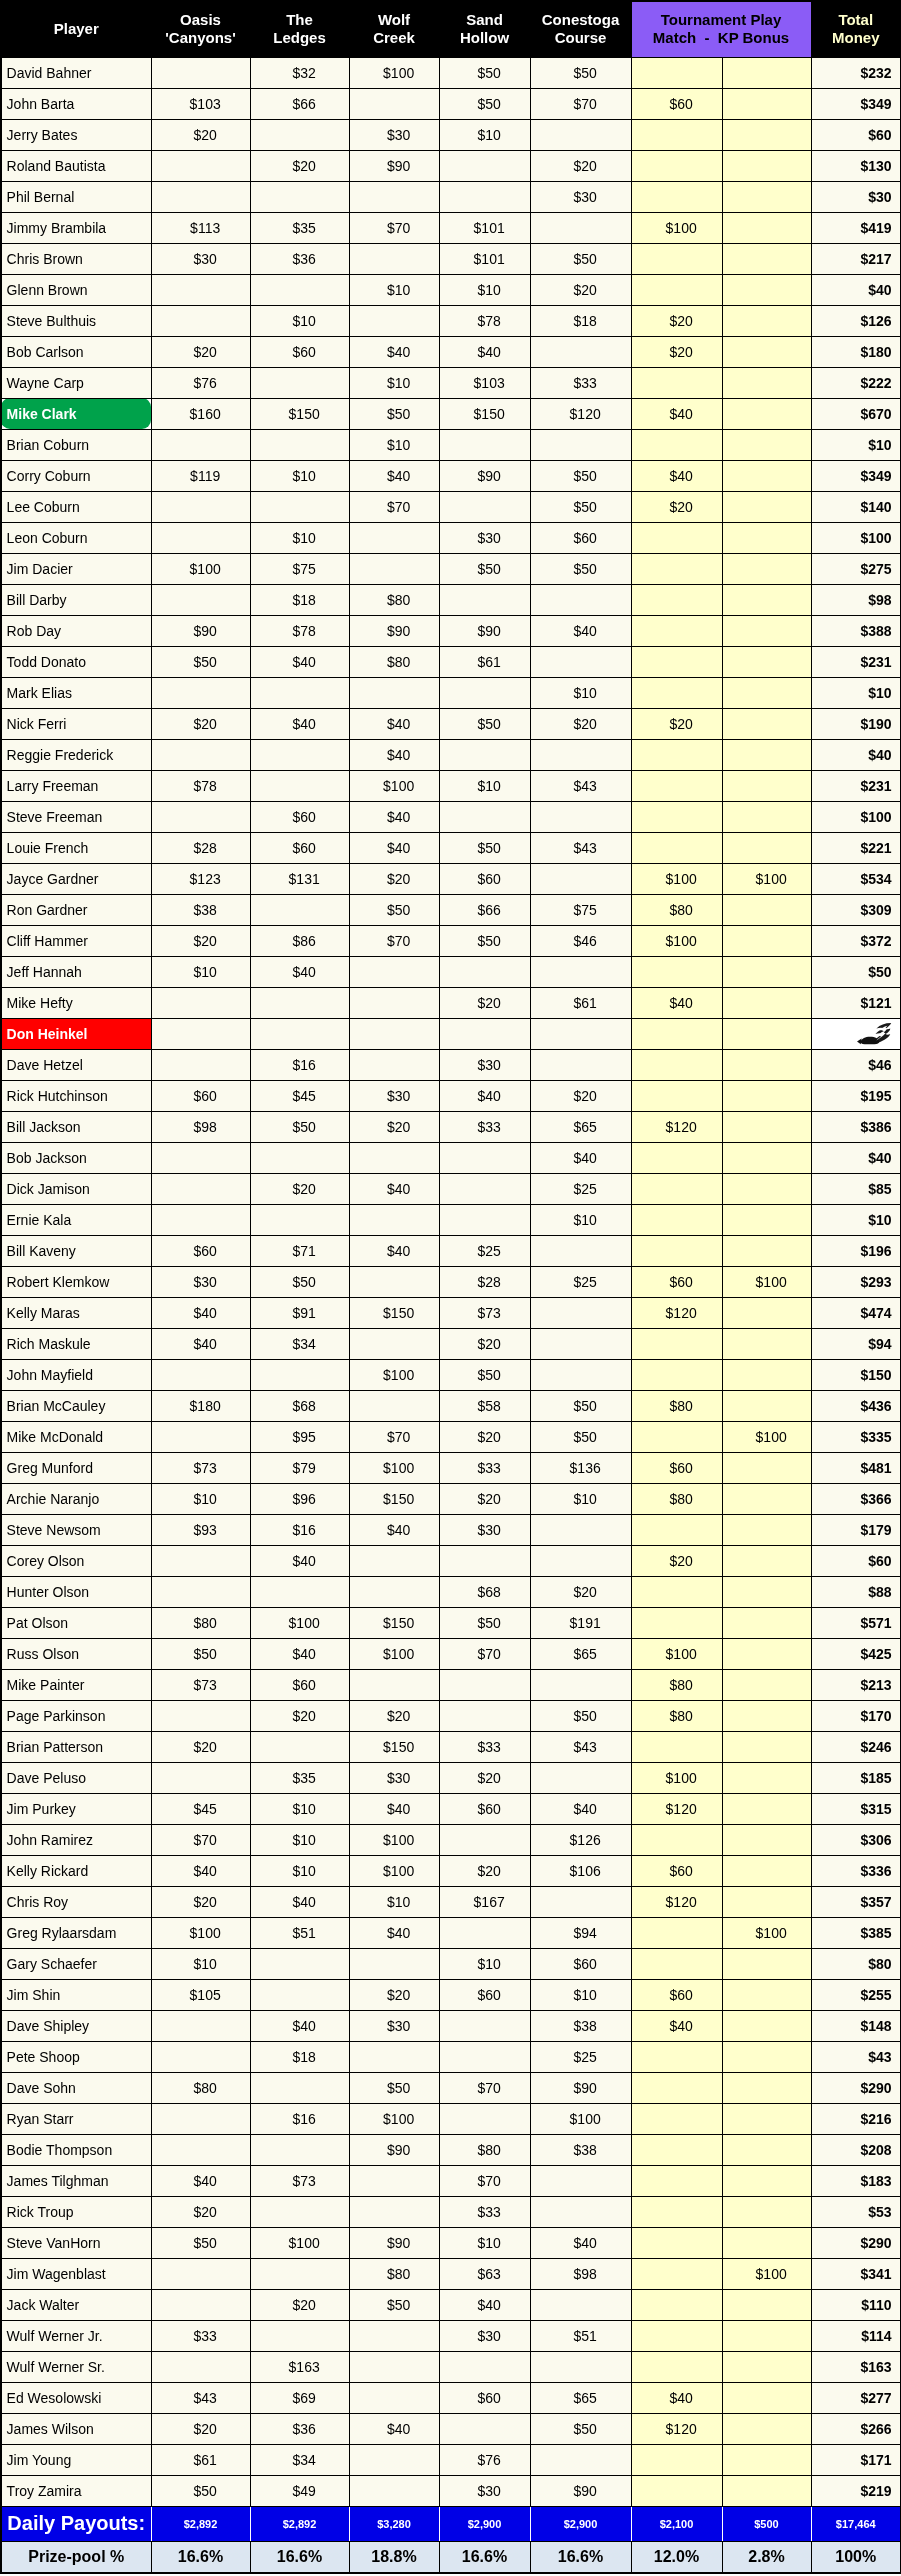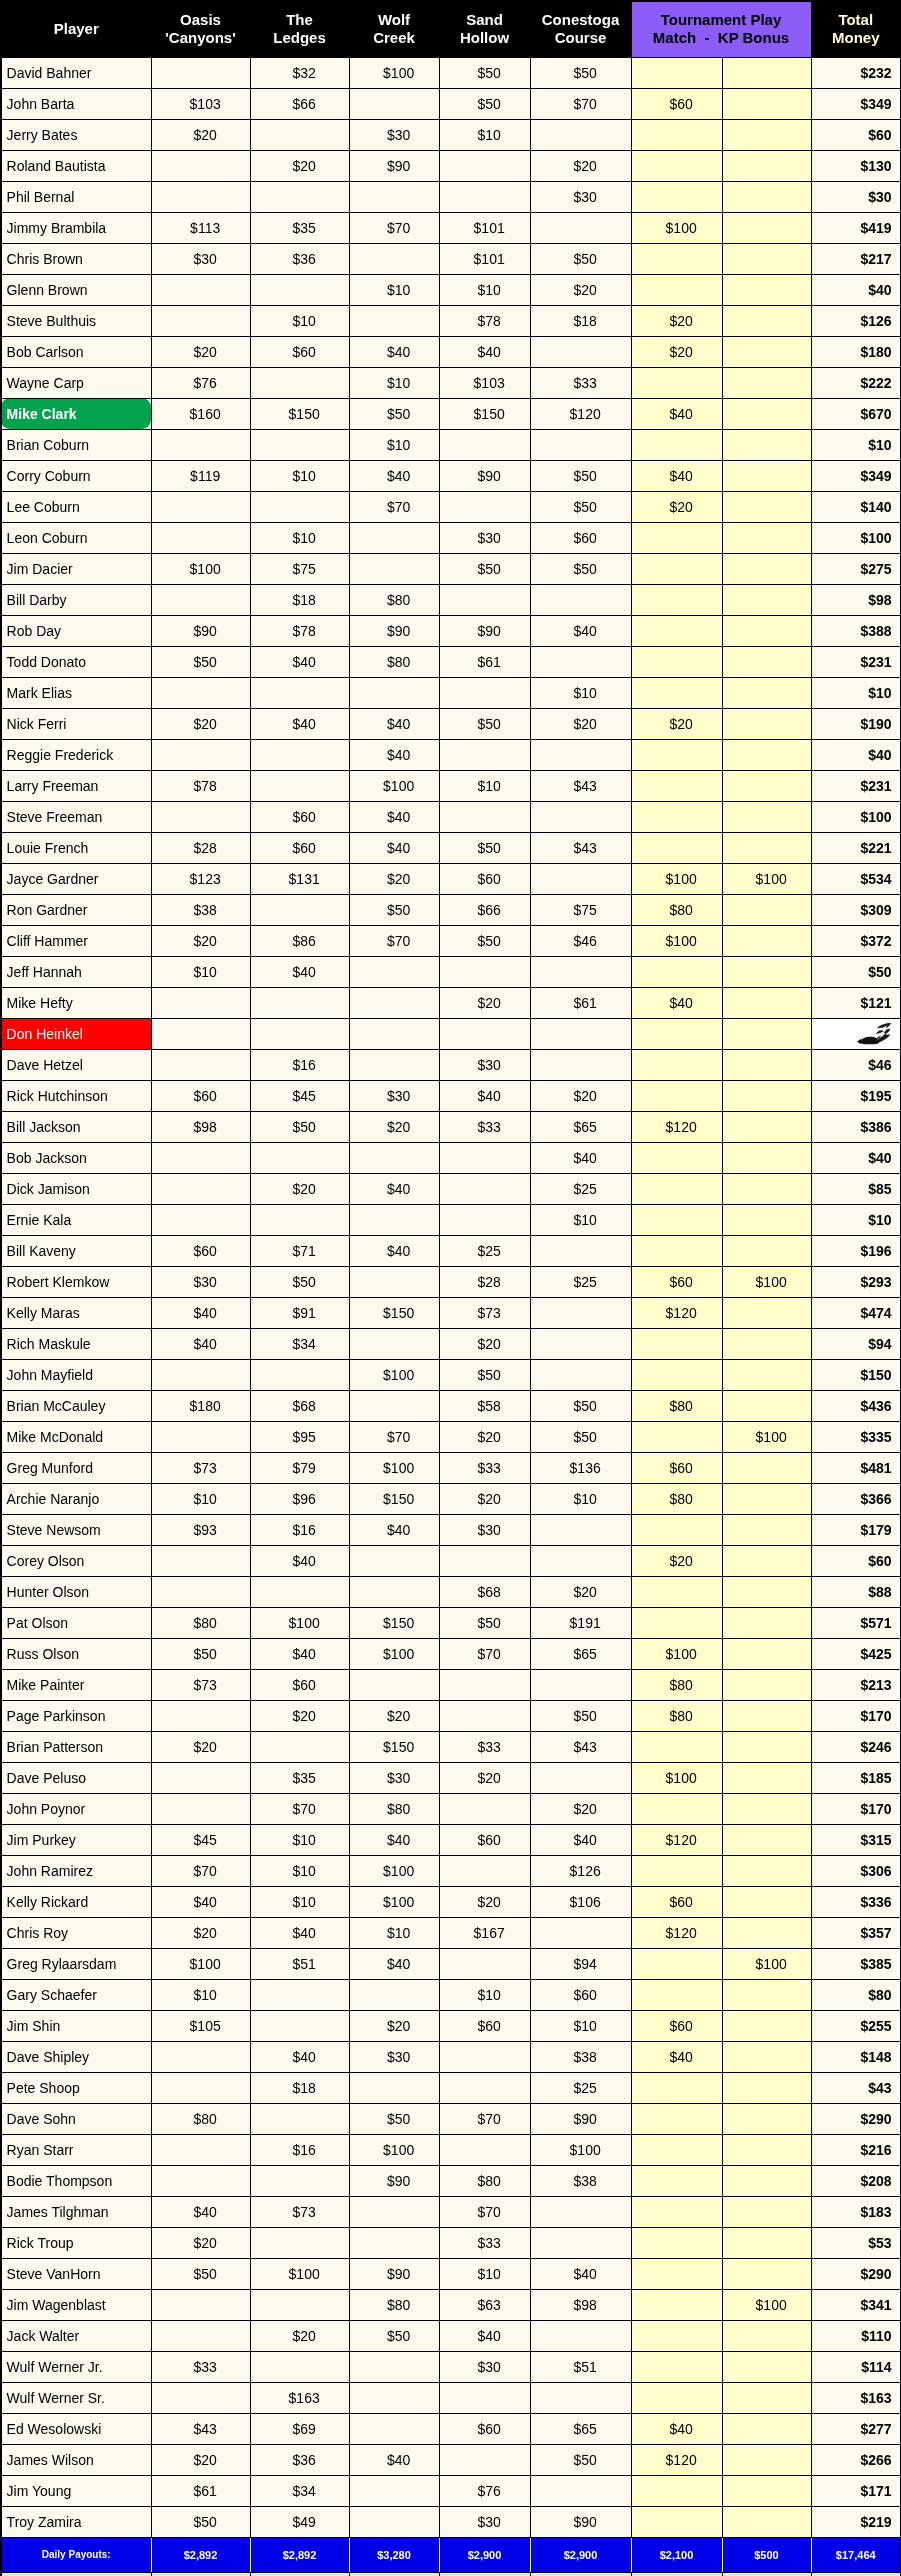--- a/index.html
+++ b/index.html
@@ -22,30 +22,30 @@
   th.total-h { color:#FFFFCC;margin-left:44px; }
   td {
     background:#FBFAEE; color:#000; font-size:14px;
     text-align:center; vertical-align:middle;
   }
   td.name { text-align:left; padding-left:4.6px; }
   td.val  { padding-left:9.3px; }
   td.tourn-col { background:#FFFFCC; }
   td.total { font-weight:bold; text-align:right; padding-right:8.4px; }
   td.name.green { background:#00A24B; color:#fff; font-weight:bold;border-radius:9px; }
-  td.name.red   { background:#FF0000; color:#fff; font-weight:normal; }
+  td.name.red   { background:#FF0000; color:#fff; font-weight:bold; }
   td.skunkcell  { background:#ffffff; padding-right:5.6px; }
   td.skunkcell svg { vertical-align:middle; }
   tr.payouts { height:35px; }
   tr.payouts td {
     background:#0000E6; color:#fff; font-weight:bold; font-size:11px;
     border:0.9px solid #fff; border-top:1.9px solid #000; border-bottom:1.9px solid #000;
     text-align:center; padding:0;
   }
-  tr.payouts td.plabel { font-size:10px; }
+  tr.payouts td.plabel { font-size:20px; }
   tr.prize { height:32px; }
   tr.prize td {
     background:#DCE6F1; color:#000; font-weight:bold; font-size:16px;
     border:0.9px solid #000; text-align:center; padding:0;
   }
 </style>
 </head>
 <body>
 
 <div id="sheet">
@@ -695,31 +695,20 @@
           <td class="val"></td>
           <td class="val">$35</td>
           <td class="val">$30</td>
           <td class="val">$20</td>
           <td class="val"></td>
           <td class="val tourn-col">$100</td>
           <td class="val tourn-col"></td>
           <td class="total">$185</td>
         </tr>
         <tr>
-          <td class="name">John Poynor</td>
-          <td class="val"></td>
-          <td class="val">$70</td>
-          <td class="val">$80</td>
-          <td class="val"></td>
-          <td class="val">$20</td>
-          <td class="val tourn-col"></td>
-          <td class="val tourn-col"></td>
-          <td class="total">$170</td>
-        </tr>
-        <tr>
           <td class="name">Jim Purkey</td>
           <td class="val">$45</td>
           <td class="val">$10</td>
           <td class="val">$40</td>
           <td class="val">$60</td>
           <td class="val">$40</td>
           <td class="val tourn-col">$120</td>
           <td class="val tourn-col"></td>
           <td class="total">$315</td>
         </tr>

